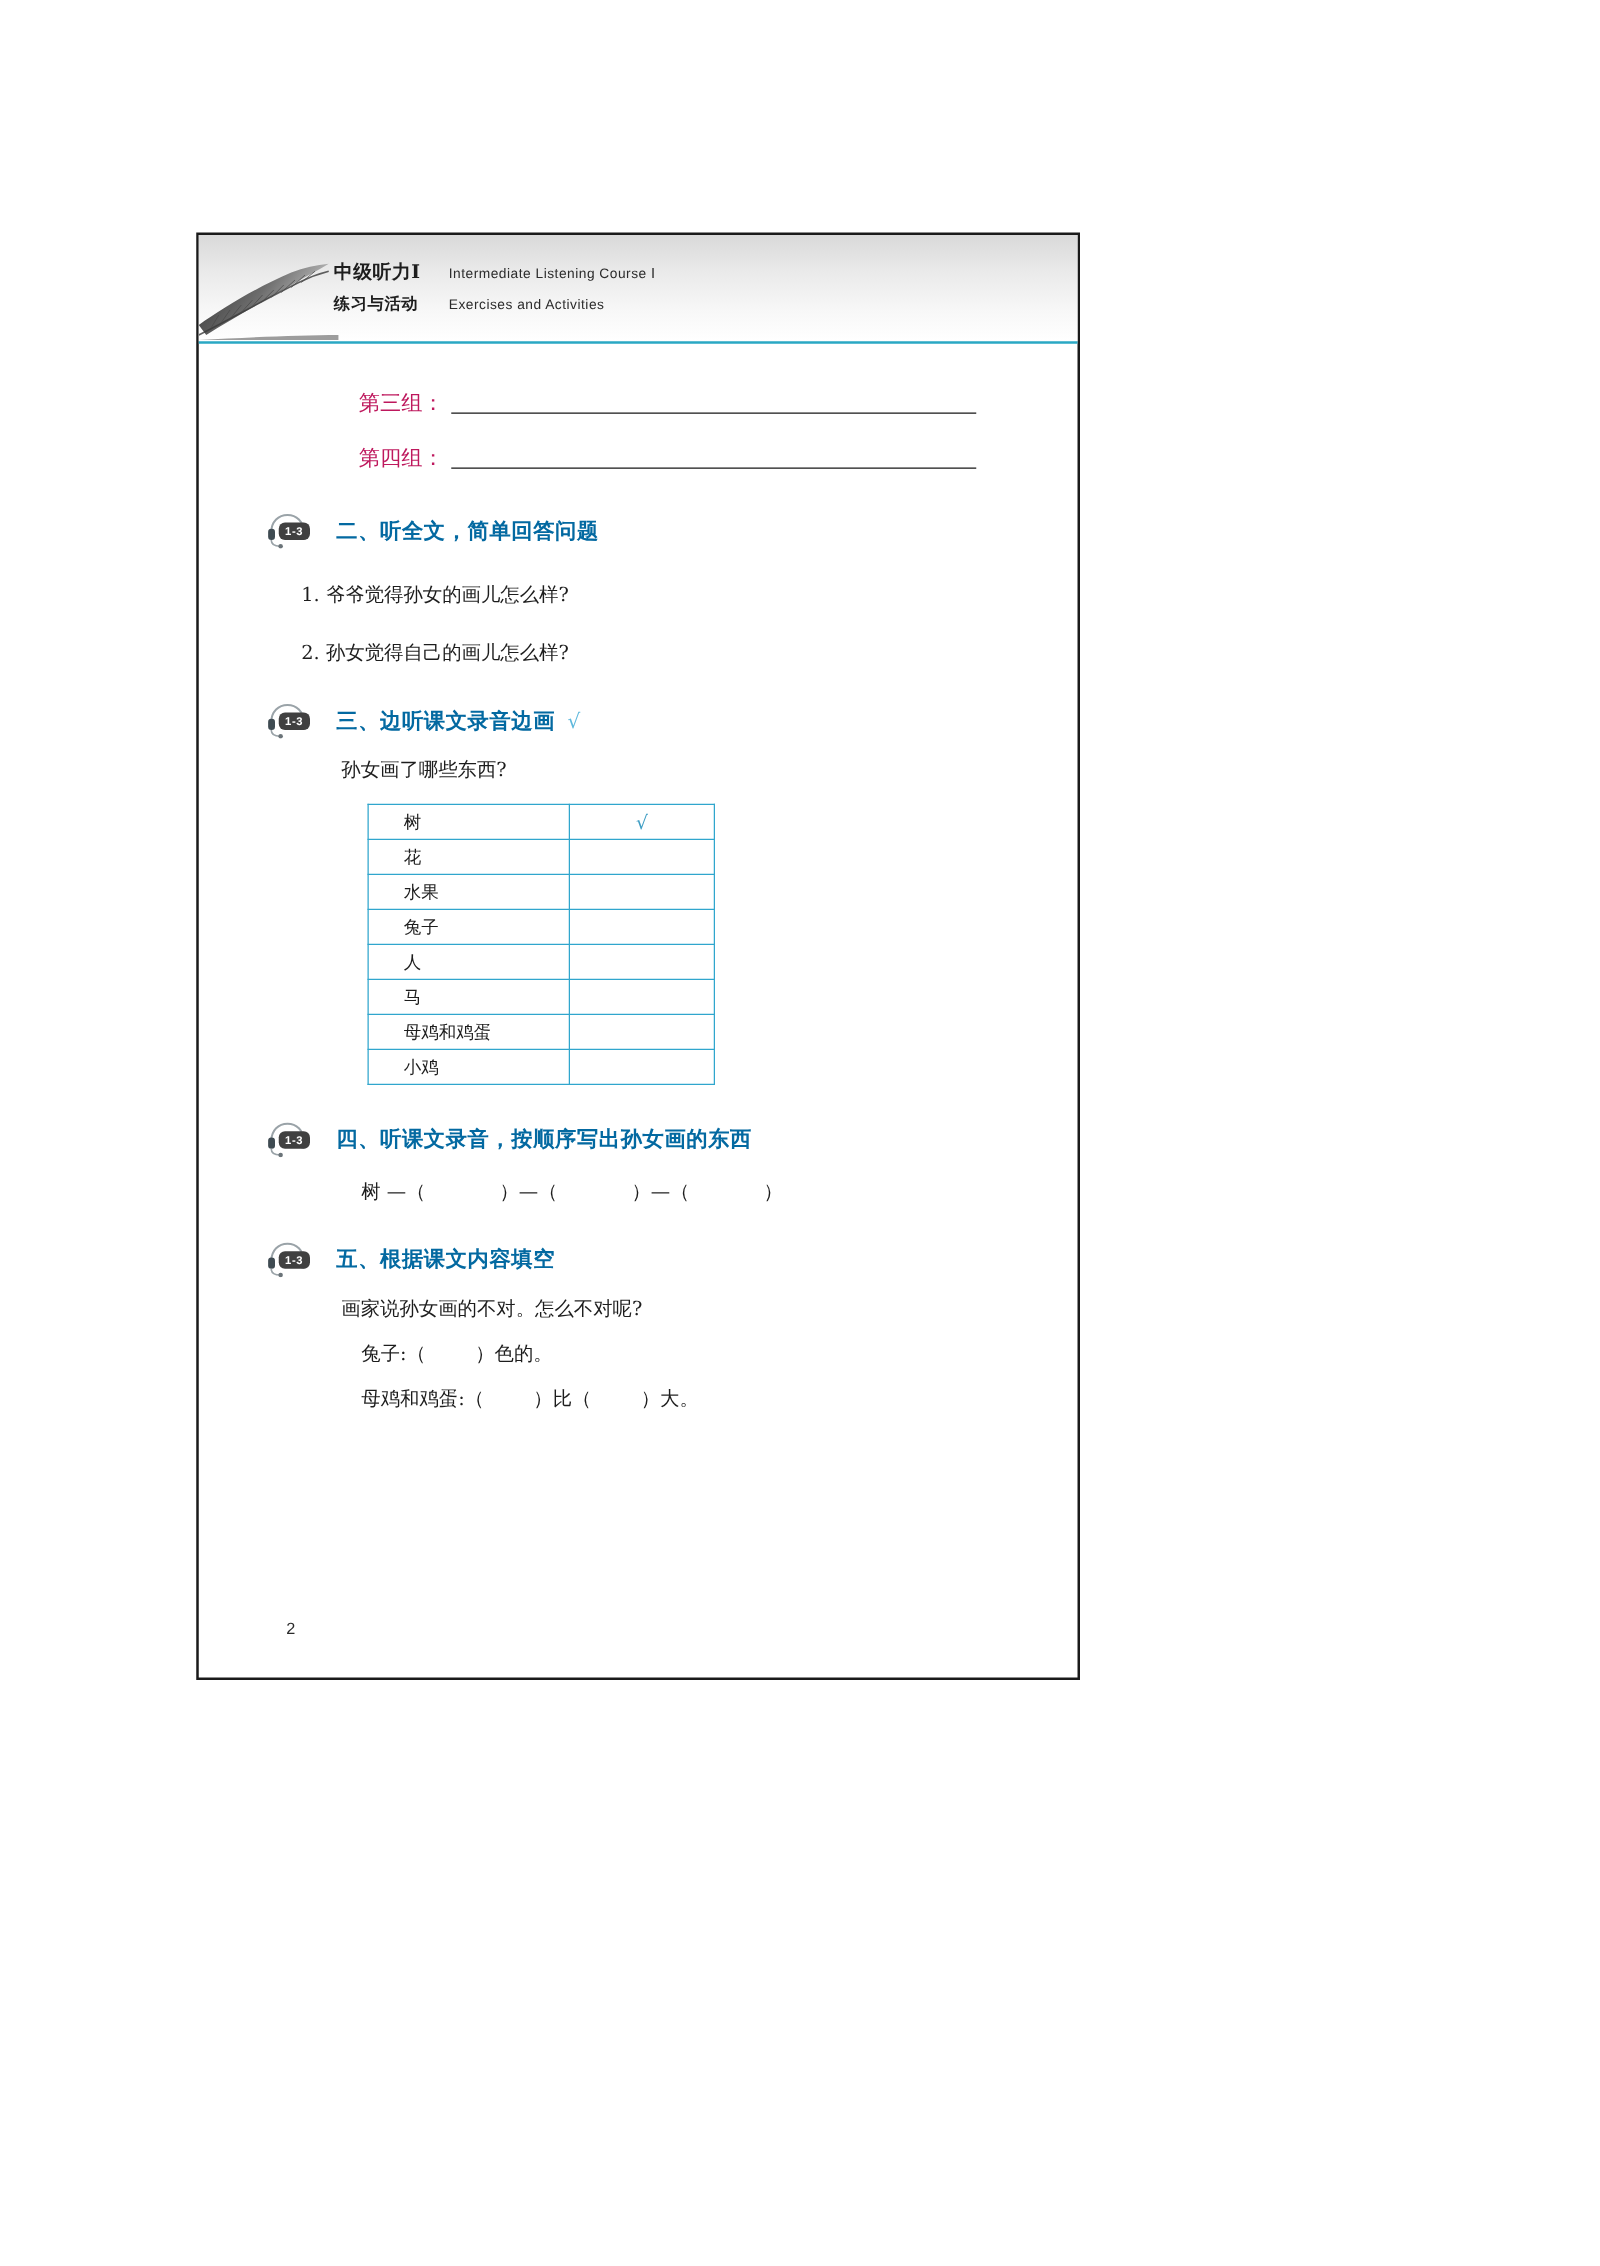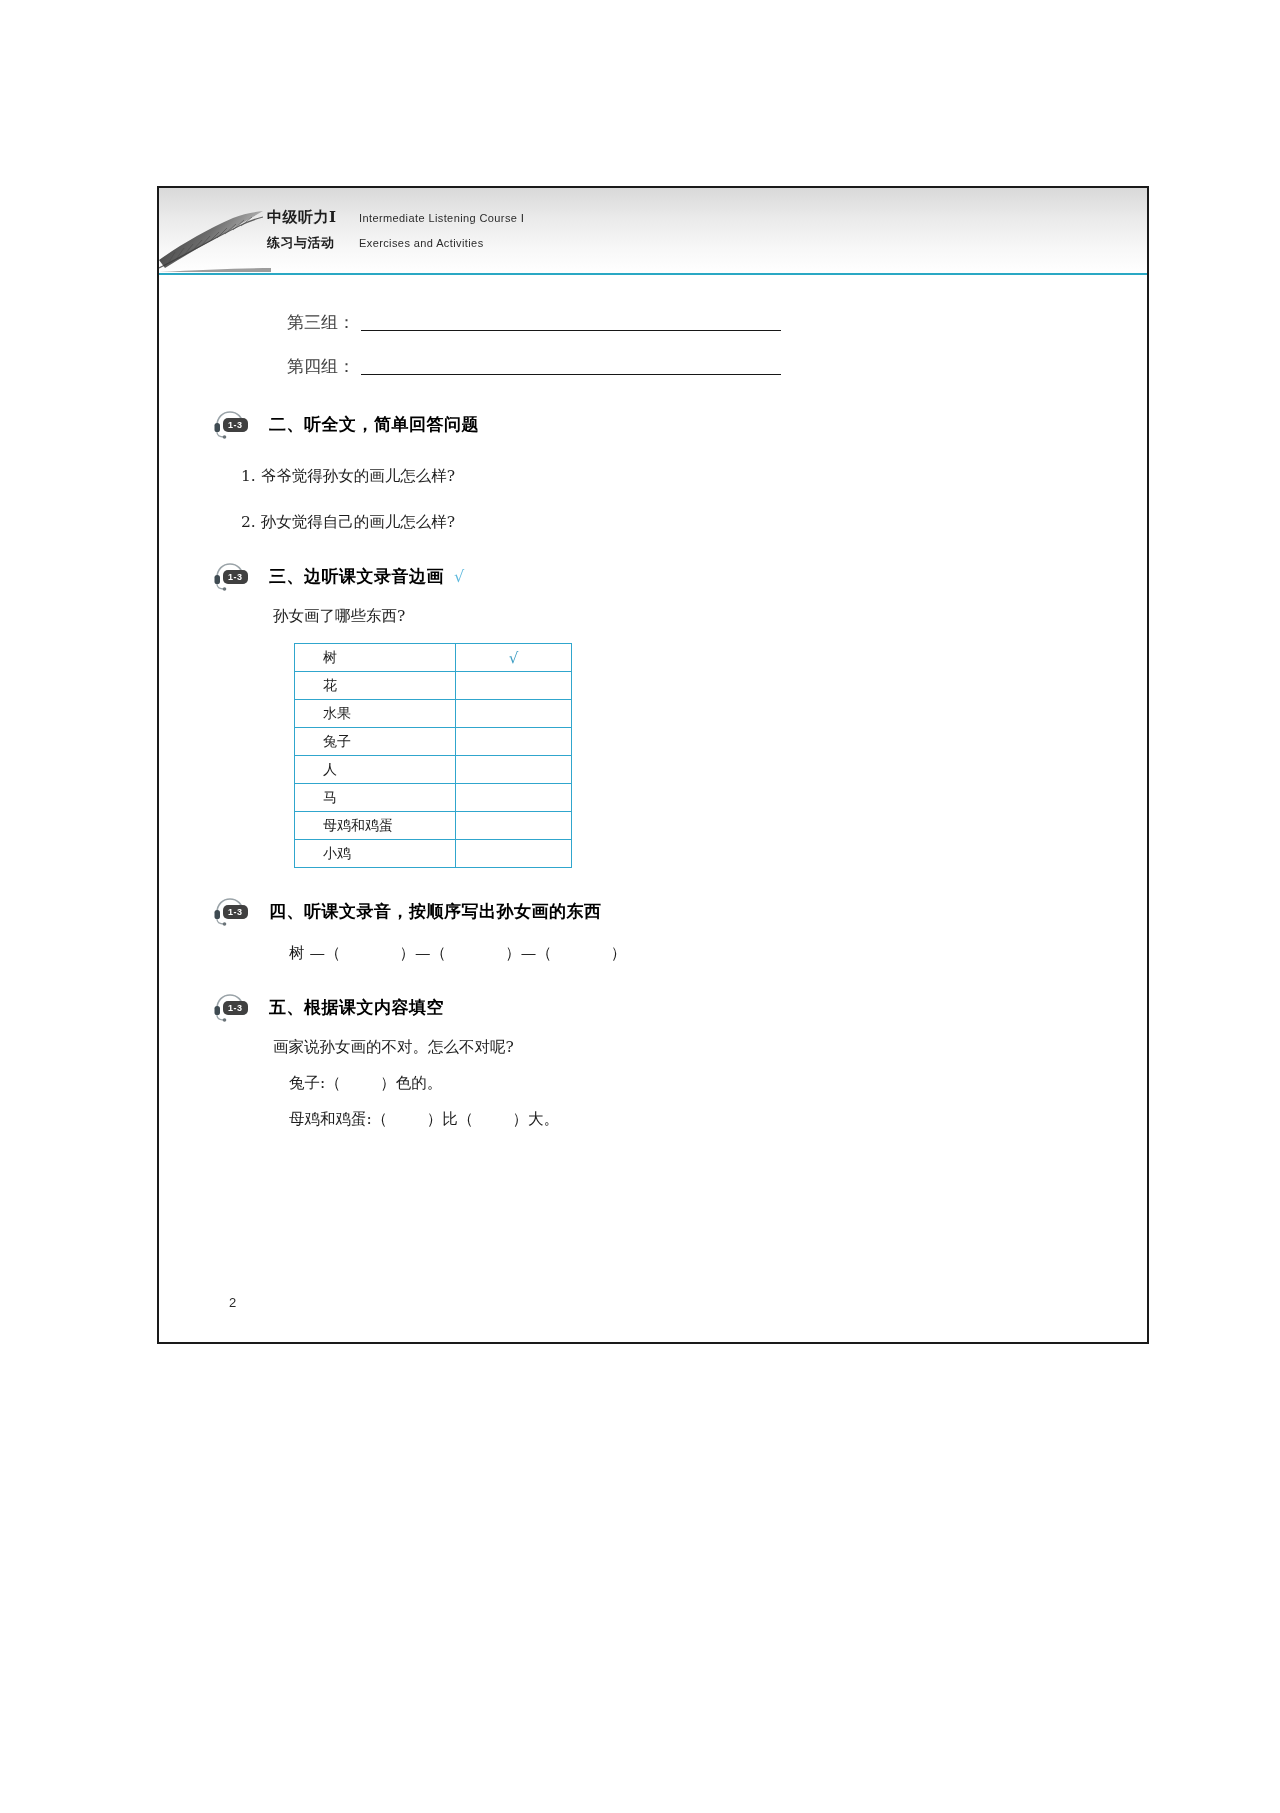--- a/index.html
+++ b/index.html
@@ -14,21 +14,21 @@
     position: relative;
     font-family: "Liberation Serif", "DejaVu Serif", serif;
     overflow: hidden;
   }
 
   
   #page-sheet {
     position: absolute;
     left: 157px;
     top: 186px;
-    width: 992px;
+    width: 707px;
     height: 1158px;
     background: #ffffff;
     border: 2px solid #1a1a1a;
     box-sizing: border-box;
   }
 
   
   .header-band {
     position: relative;
     height: 85px;
@@ -86,21 +86,21 @@
   
   .group-line {
     display: flex;
     align-items: flex-end;
     margin-left: 128px;
     height: 44px;
   }
   .group-label {
     font-family: "DejaVu Serif", serif;
     font-size: 17px;
-    color: #404040;
+    color: #be185d;
     white-space: nowrap;
     padding-bottom: 3px;
   }
   .group-rule {
     width: 420px;
     border-bottom: 1.6px solid #171717;
     margin-left: 6px;
     margin-bottom: 6px;
     height: 1px;
   }
@@ -132,21 +132,21 @@
     font-weight: bold;
     letter-spacing: 0.5px;
     border-radius: 5px;
     padding: 2px 5px 2px 5px;
     line-height: 10px;
   }
   .section-title {
     font-family: "DejaVu Sans", sans-serif;
     font-size: 17px;
     font-weight: bold;
-    color: #000000;
+    color: #0369a1;
     letter-spacing: 0.5px;
     white-space: nowrap;
   }
   .section-check {
     color: #5fb9dd;
     font-size: 16px;
     margin-left: 10px;
     font-family: "DejaVu Sans", sans-serif;
   }
 

